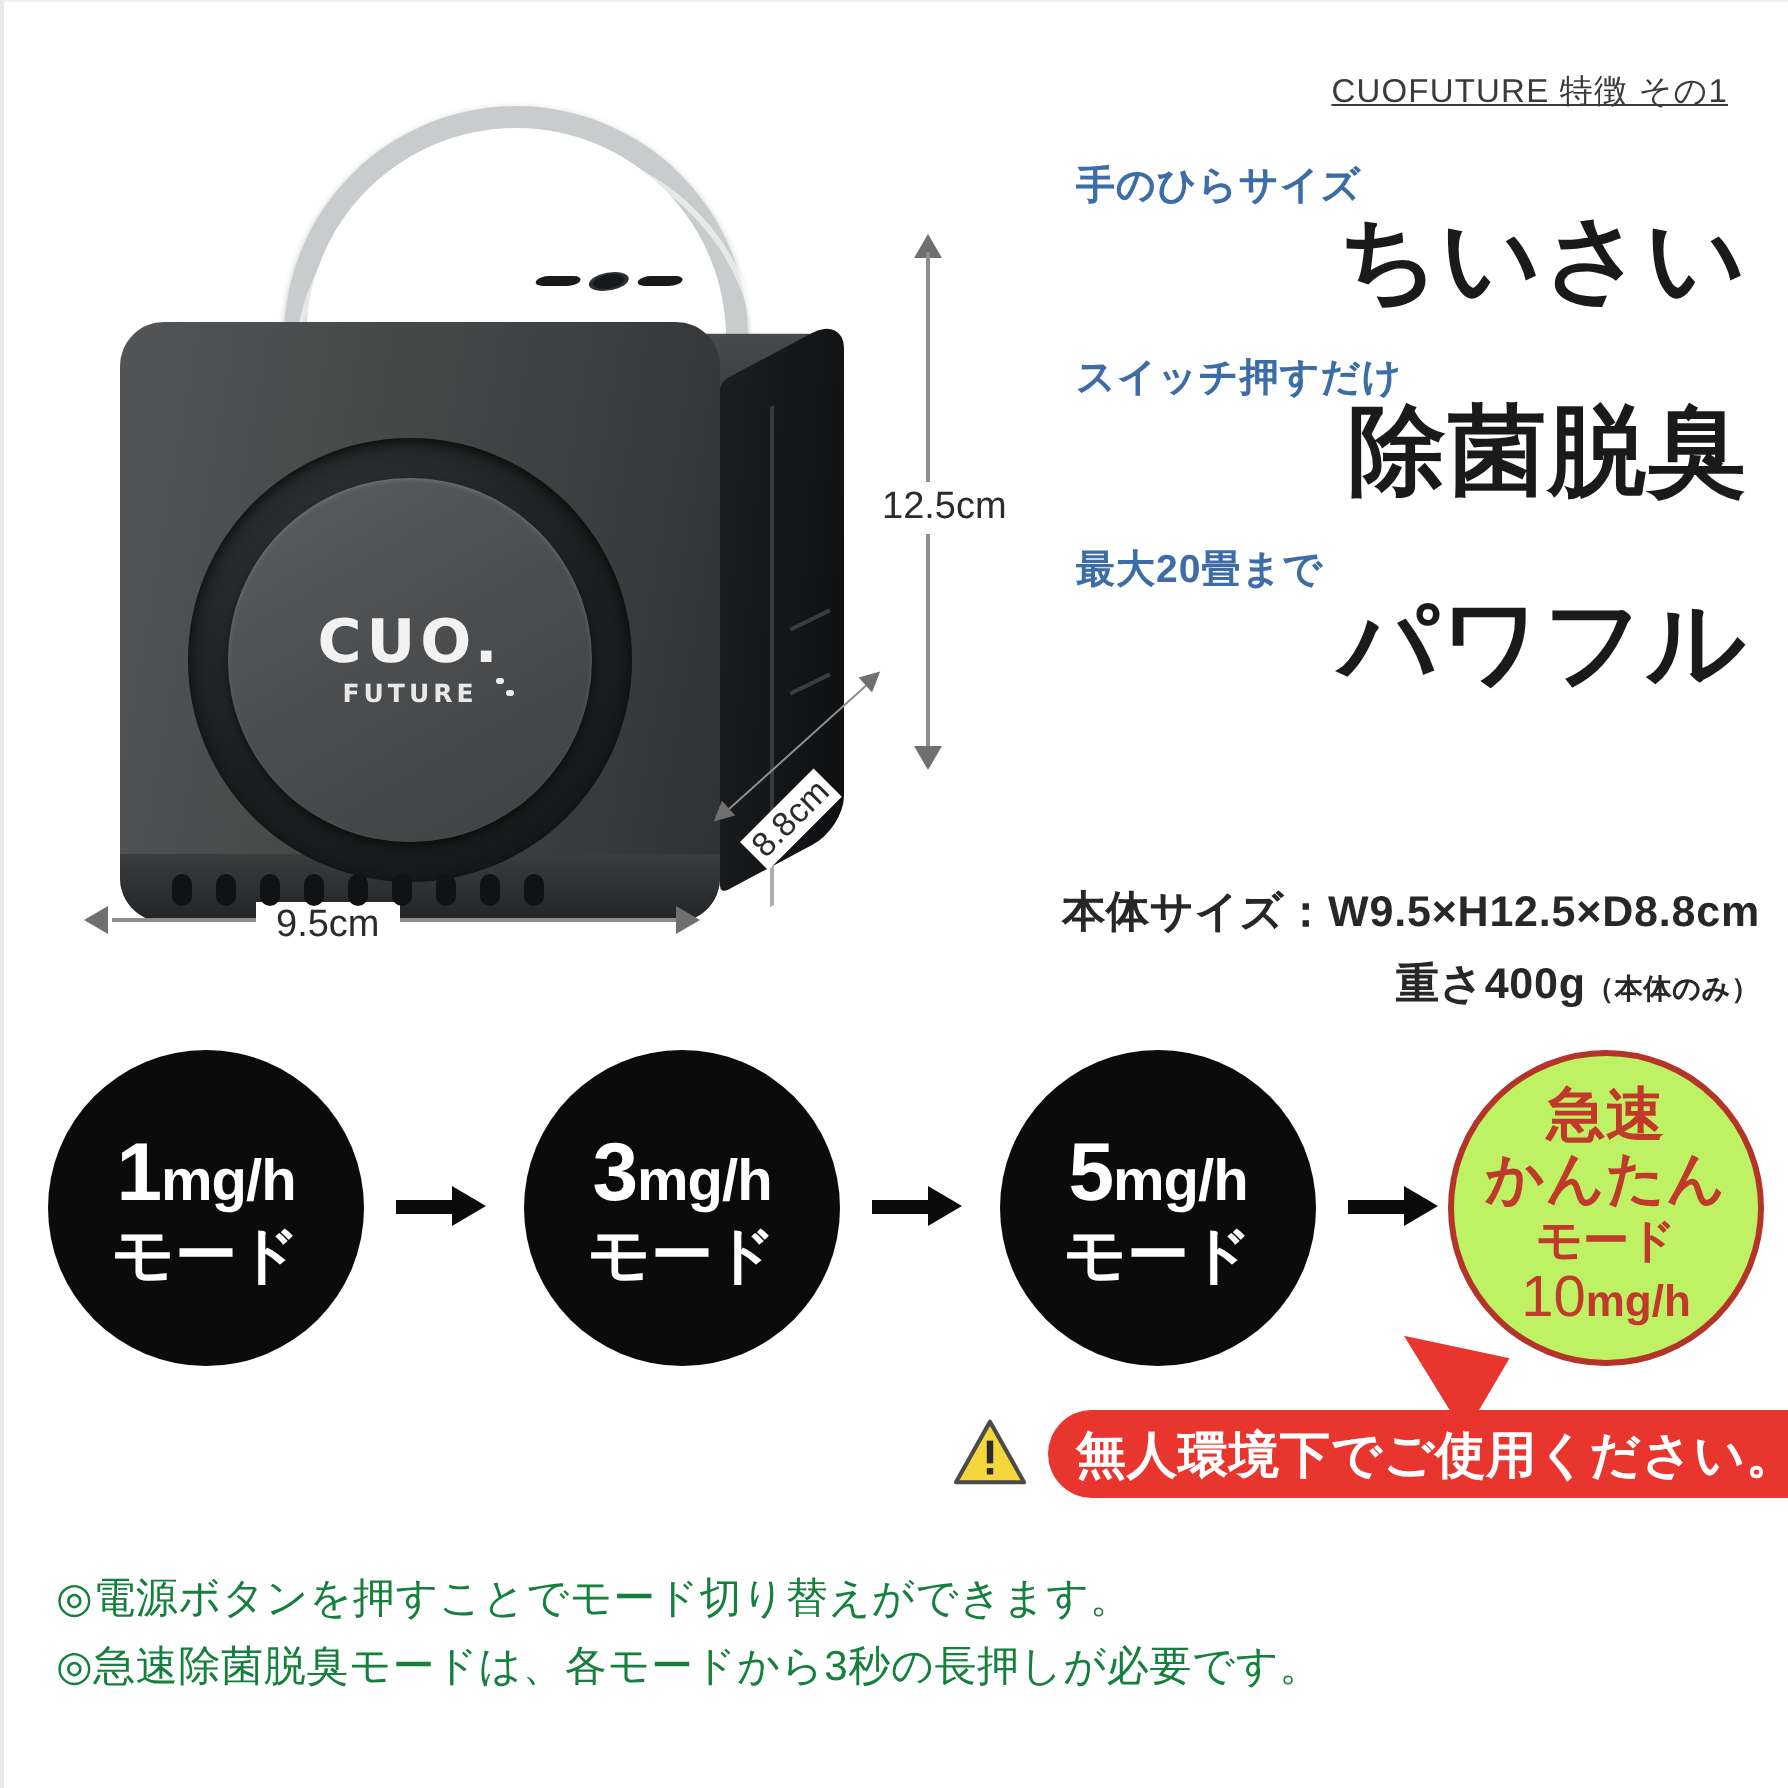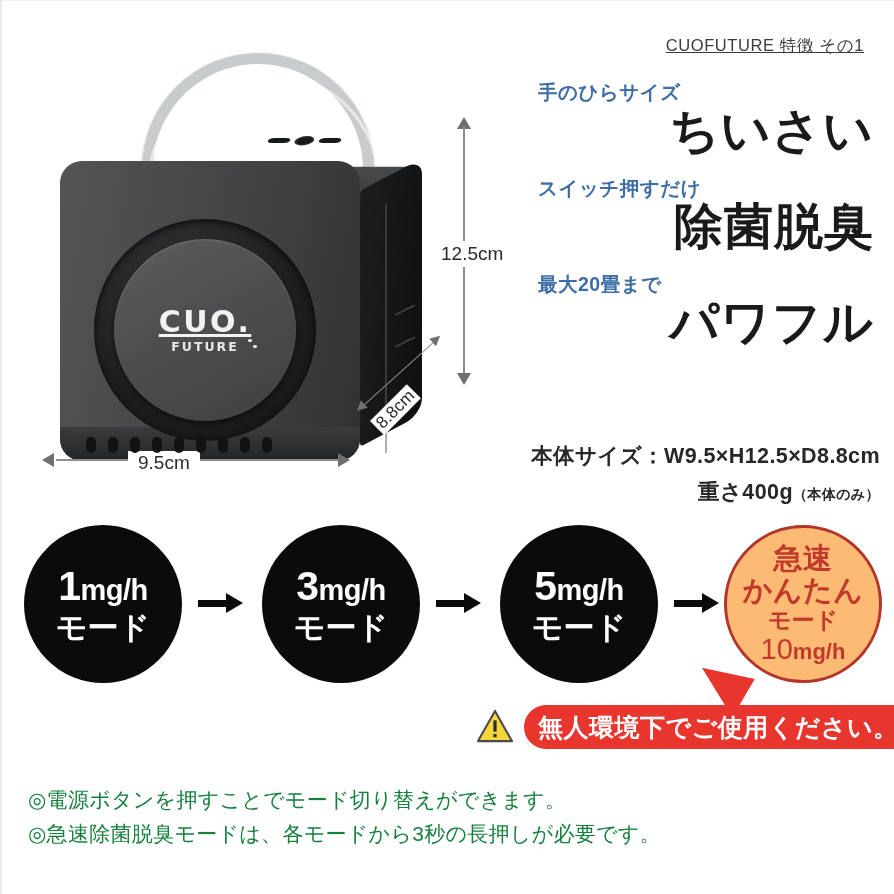--- a/index.html
+++ b/index.html
@@ -168,21 +168,20 @@
     width: 182px; height: 182px;
     border-radius: 50%;
     background: linear-gradient(150deg, #5b5d5f 0%, #4c4e50 45%, #3e4042 100%);
     box-shadow: 0 2px 5px rgba(0,0,0,.55), inset 0 1px 2px rgba(255,255,255,.15);
     display: flex; flex-direction: column; align-items: center; justify-content: center;
   }
   .logo-main {
     font-size: 30px; font-weight: bold; color: #f2f2f2;
     letter-spacing: 2.5px; line-height: 1;
     font-family: "DejaVu Sans", sans-serif;
-    text-decoration: underline;
   }
   .logo-sub {
     font-size: 12.5px; font-weight: bold; color: #e8e8e8;
     letter-spacing: 2px; margin-top: 2px; position: relative;
     font-family: "DejaVu Sans", sans-serif;
   }
   .logo-dots { position: absolute; right: -18px; top: 0px; }
   .logo-dots i {
     display: block; width: 3.5px; height: 3.5px;
     background: #ededed; border-radius: 50%; margin-bottom: 2.5px;
@@ -276,21 +275,21 @@
     position: absolute; top: 70px;
     width: 46px; height: 16px;
   }
   .arrow-i .shaft { position: absolute; left: 0; top: 5px; width: 30px; height: 7px; background: #0b0b0b; }
   .arrow-i .head {
     position: absolute; left: 28px; top: -2px; width: 0; height: 0;
     border-top: 10px solid transparent; border-bottom: 10px solid transparent;
     border-left: 17px solid #0b0b0b;
   }
   .mode-circle.special {
-    background: #fdba74;
+    background: #bef264;
     border: 3.5px solid #b5342a;
     box-sizing: border-box;
   }
   .mode-circle.special .sp-line {
     color: #c0392b; font-weight: bold; line-height: 1.02; text-align: center;
   }
   .sp-1 { font-size: 29px; letter-spacing: 0.5px; }
   .sp-2 { font-size: 29px; letter-spacing: 0.5px; margin-top: 3px; }
   .sp-3 { font-size: 23px; margin-top: 3px; }
   .sp-4 { margin-top: 2px; white-space: nowrap; }

